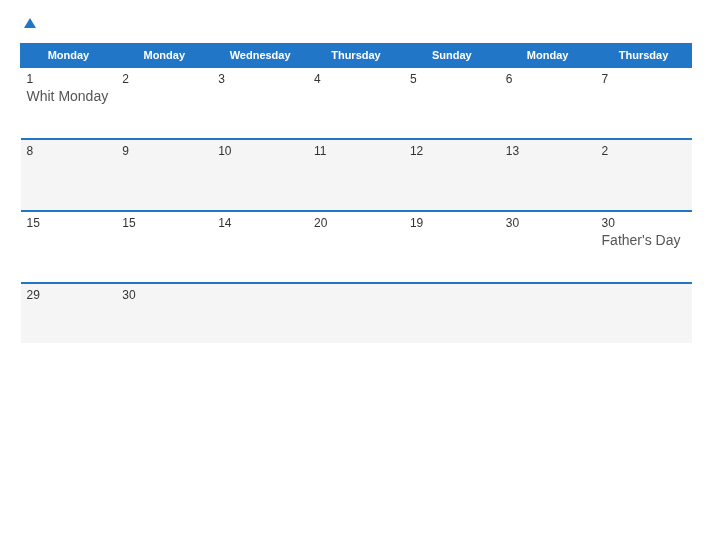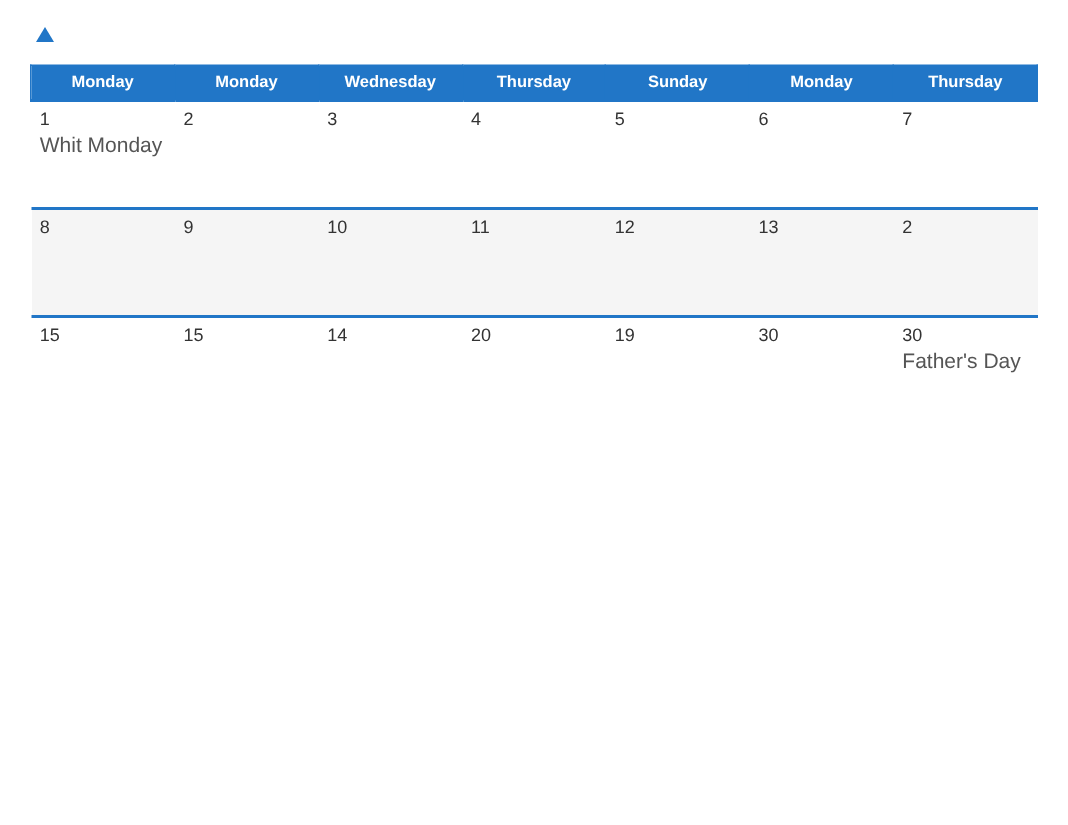--- a/index.html
+++ b/index.html
@@ -210,15 +210,28 @@
             <span class="day-num">19</span>
           </td>
           <td>
             <span class="day-num">30</span>
           </td>
           <td>
             <span class="day-num">30</span>
             <span class="holiday">Father's Day</span>
           </td>
         </tr>
+        <tr>
+          <td>
+            <span class="day-num">29</span>
+          </td>
+          <td>
+            <span class="day-num">30</span>
+          </td>
+          <td class="empty"></td>
+          <td class="empty"></td>
+          <td class="empty"></td>
+          <td class="empty"></td>
+          <td class="empty"></td>
+        </tr>
       </tbody>
   </table>
 </div>
 
 </body></html>

